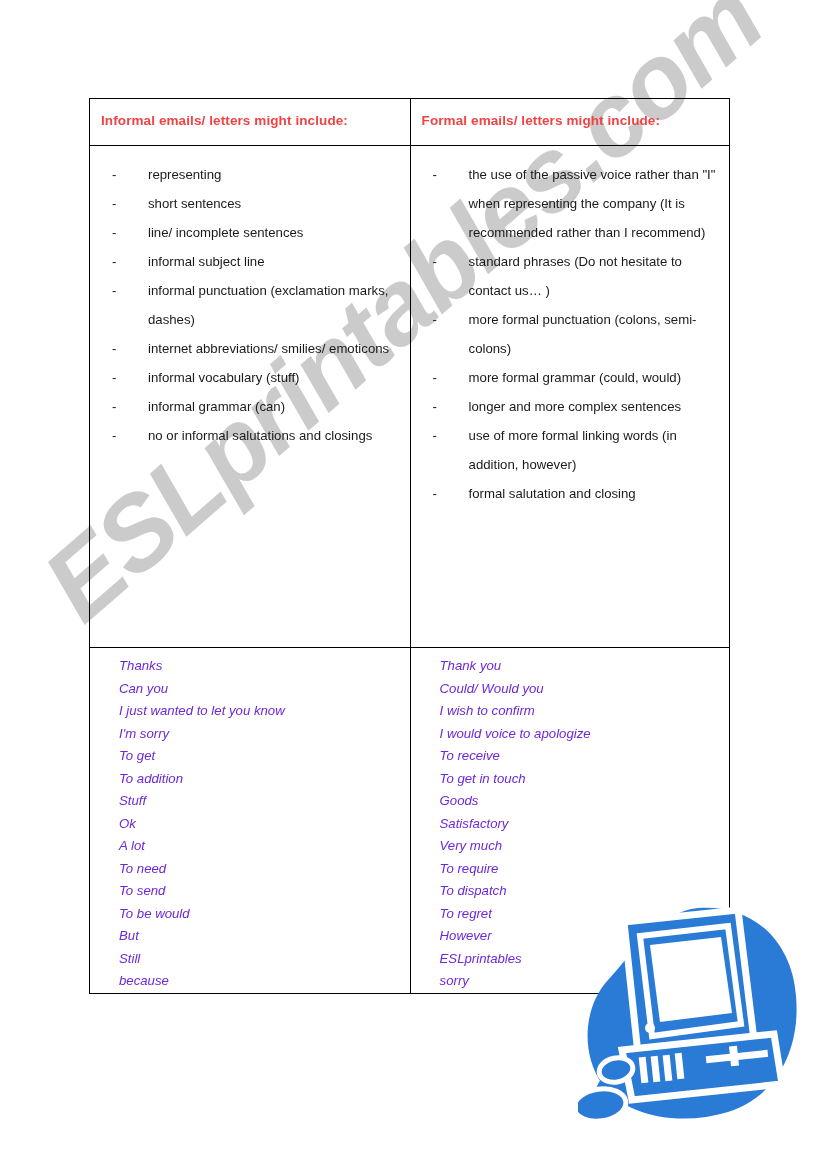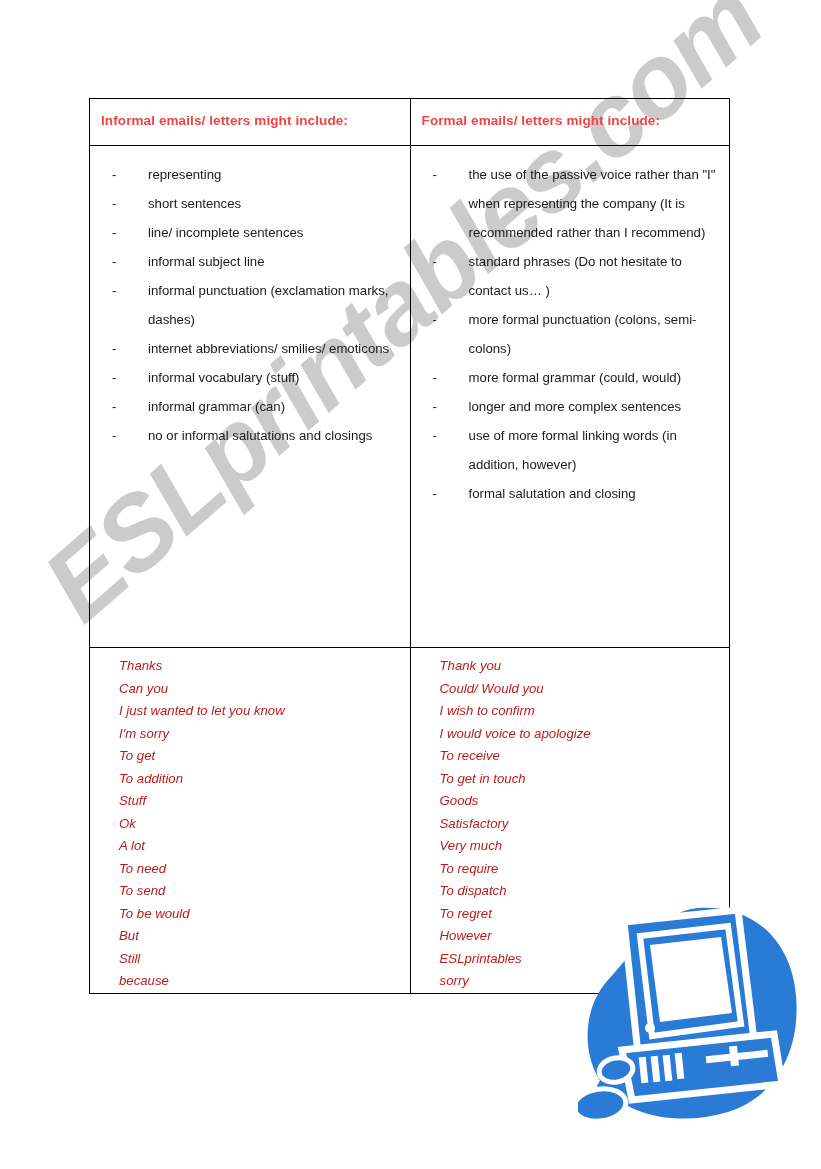--- a/index.html
+++ b/index.html
@@ -109,21 +109,21 @@
   }
   ul.phrases {
     list-style: none;
     margin: 0;
     padding: 0 0 0 29px;
   }
   ul.phrases li {
     font-size: 13.2px;
     font-style: italic;
     line-height: 22.5px;
-    color: #b91c1c;
+    color: #6d28d9;
     white-space: nowrap;
   }
 
   
   #computer-clipart {
     position: absolute;
     left: 578px;
     top: 900px;
     width: 230px;
     height: 235px;

